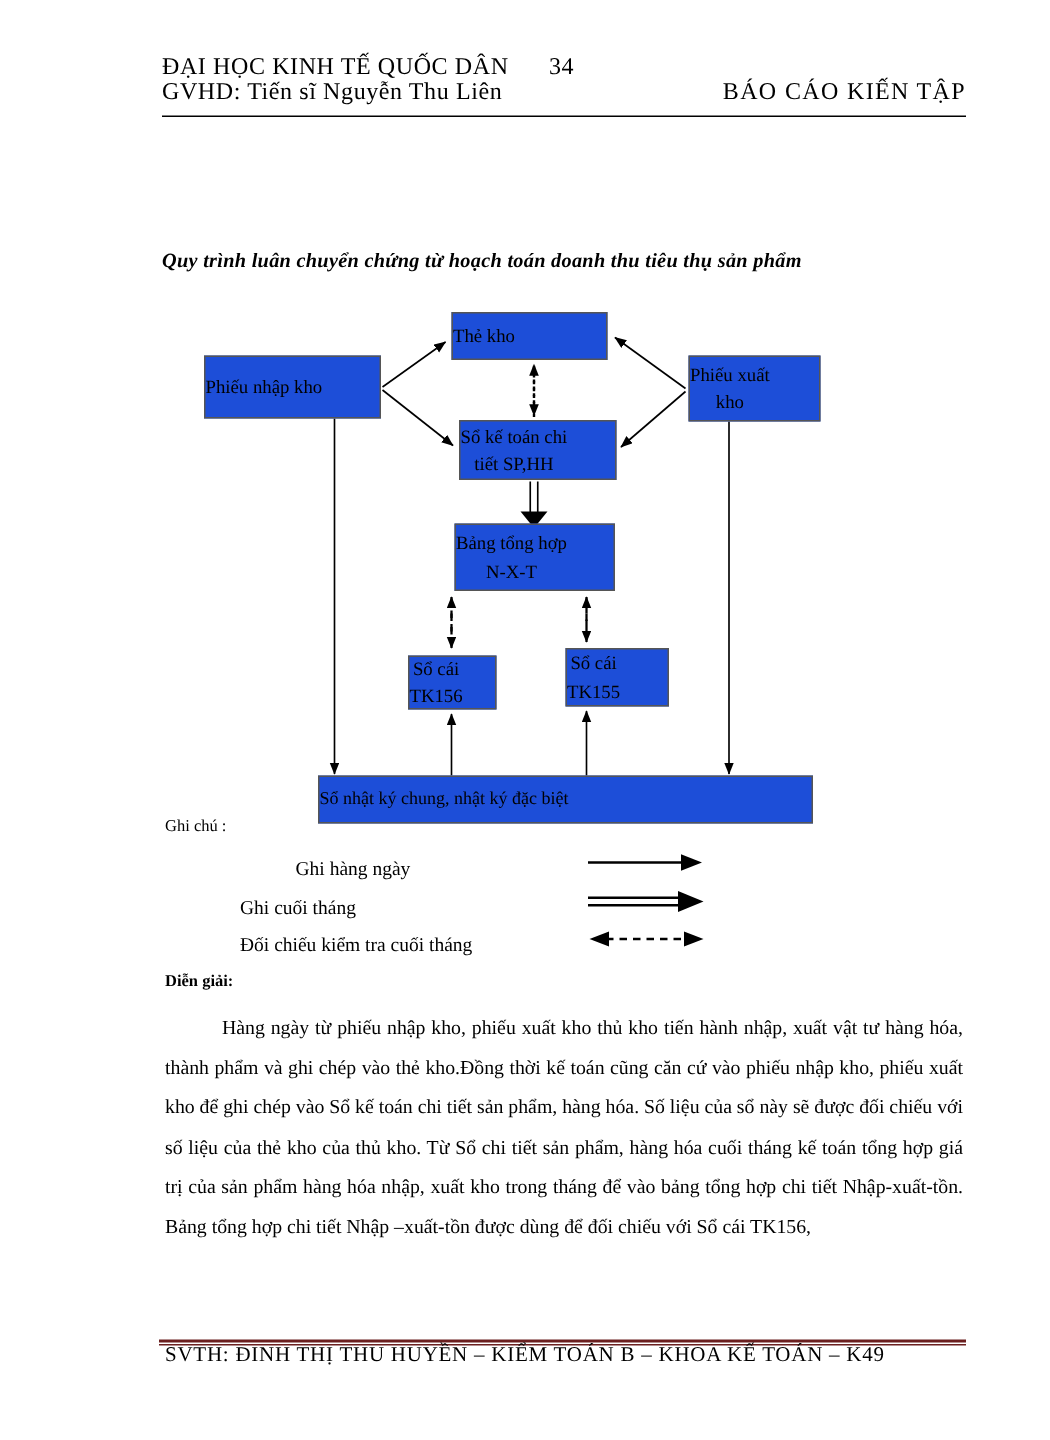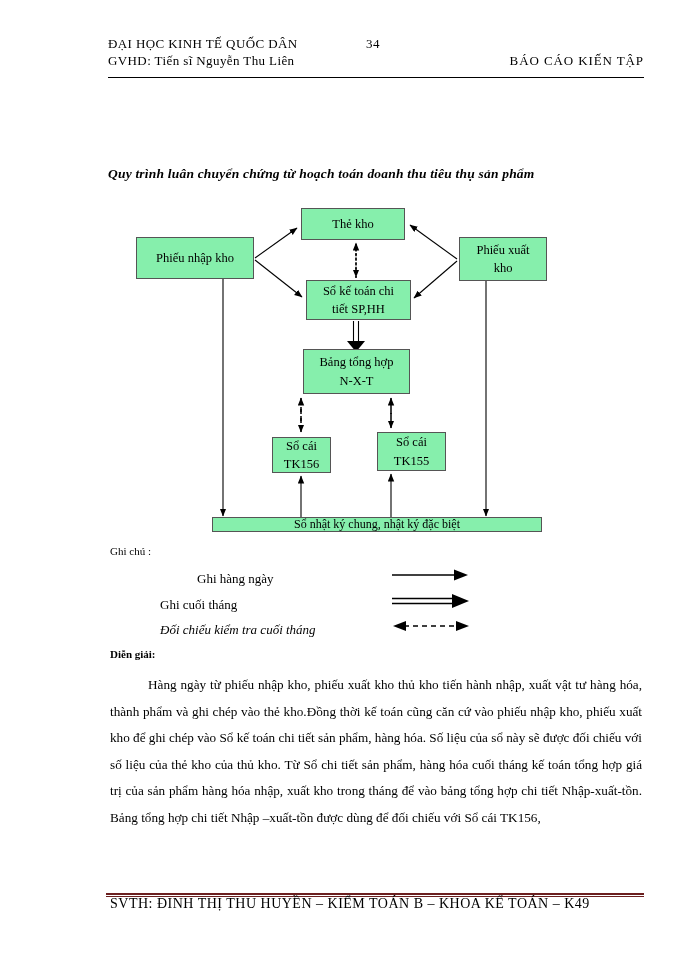--- a/index.html
+++ b/index.html
@@ -26,21 +26,21 @@
   
   .header {
     position: absolute;
     left: 108px;
     top: 36px;
     width: 536px;
   }
   .hdr-row {
     position: relative;
     height: 17px;
-    font-size: 13px;
+    font-size: 16px;
     letter-spacing: 0.4px;
     white-space: nowrap;
   }
   .hdr-univ { position: absolute; left: 0; top: 0; }
   .hdr-page { position: absolute; left: 258px; top: 0; }
   .hdr-gvhd { position: absolute; left: 0; top: 0; }
   .hdr-report { position: absolute; right: 0; top: 0; letter-spacing: 0.9px; }
   .header-rule {
     position: absolute;
     left: 108px;
@@ -70,58 +70,57 @@
     width: 700px;
     height: 960px;
     pointer-events: none;
   }
   .diagram svg { display: block; }
 
   .node {
     position: absolute;
     border: 1px solid #555;
     box-sizing: border-box;
-    background: #86efac;
+    background: #1d4ed8;
     display: flex;
     align-items: center;
-    justify-content: center;
     text-align: center;
     font-size: 12.5px;
     line-height: 1.45;
     color: #000;
   }
   .node span { display: block; }
 
   
   #node-the-kho          { left: 301px; top: 208px; width: 104px; height: 32px; }
   #node-phieu-nhap-kho   { left: 136px; top: 237px; width: 118px; height: 42px; }
   #node-phieu-xuat-kho   { left: 459px; top: 237px; width: 88px;  height: 44px; }
   #node-so-ke-toan       { left: 306px; top: 280px; width: 105px; height: 40px; }
   #node-bang-tong-hop    { left: 303px; top: 349px; width: 107px; height: 45px; }
   #node-so-cai-156       { left: 272px; top: 437px; width: 59px;  height: 36px; }
   #node-so-cai-155       { left: 377px; top: 432px; width: 69px;  height: 39px; }
-  #node-so-nhat-ky       { left: 212px; top: 517px; width: 330px; height: 15px; font-size: 12px; }
+  #node-so-nhat-ky       { left: 212px; top: 517px; width: 330px; height: 32px; font-size: 12px; }
 
   
   .legend-heading {
     position: absolute;
     left: 110px;
     top: 545px;
     font-size: 11px;
     font-weight: normal;
   }
   .legend-item {
     position: absolute;
     left: 160px;
     font-size: 13px;
     white-space: nowrap;
   }
   #legend-item-0 { top: 571px; margin-left: 37px; }
   #legend-item-1 { top: 597px; }
-  #legend-item-2 { top: 622px; font-style: italic; }
+  #legend-item-2 { top: 622px; }
 
   .legend-arrow {
     position: absolute;
     left: 392px;
   }
   #legend-arrow-0 { top: 568px; }
   #legend-arrow-1 { top: 593px; }
   #legend-arrow-2 { top: 619px; }
 
   

